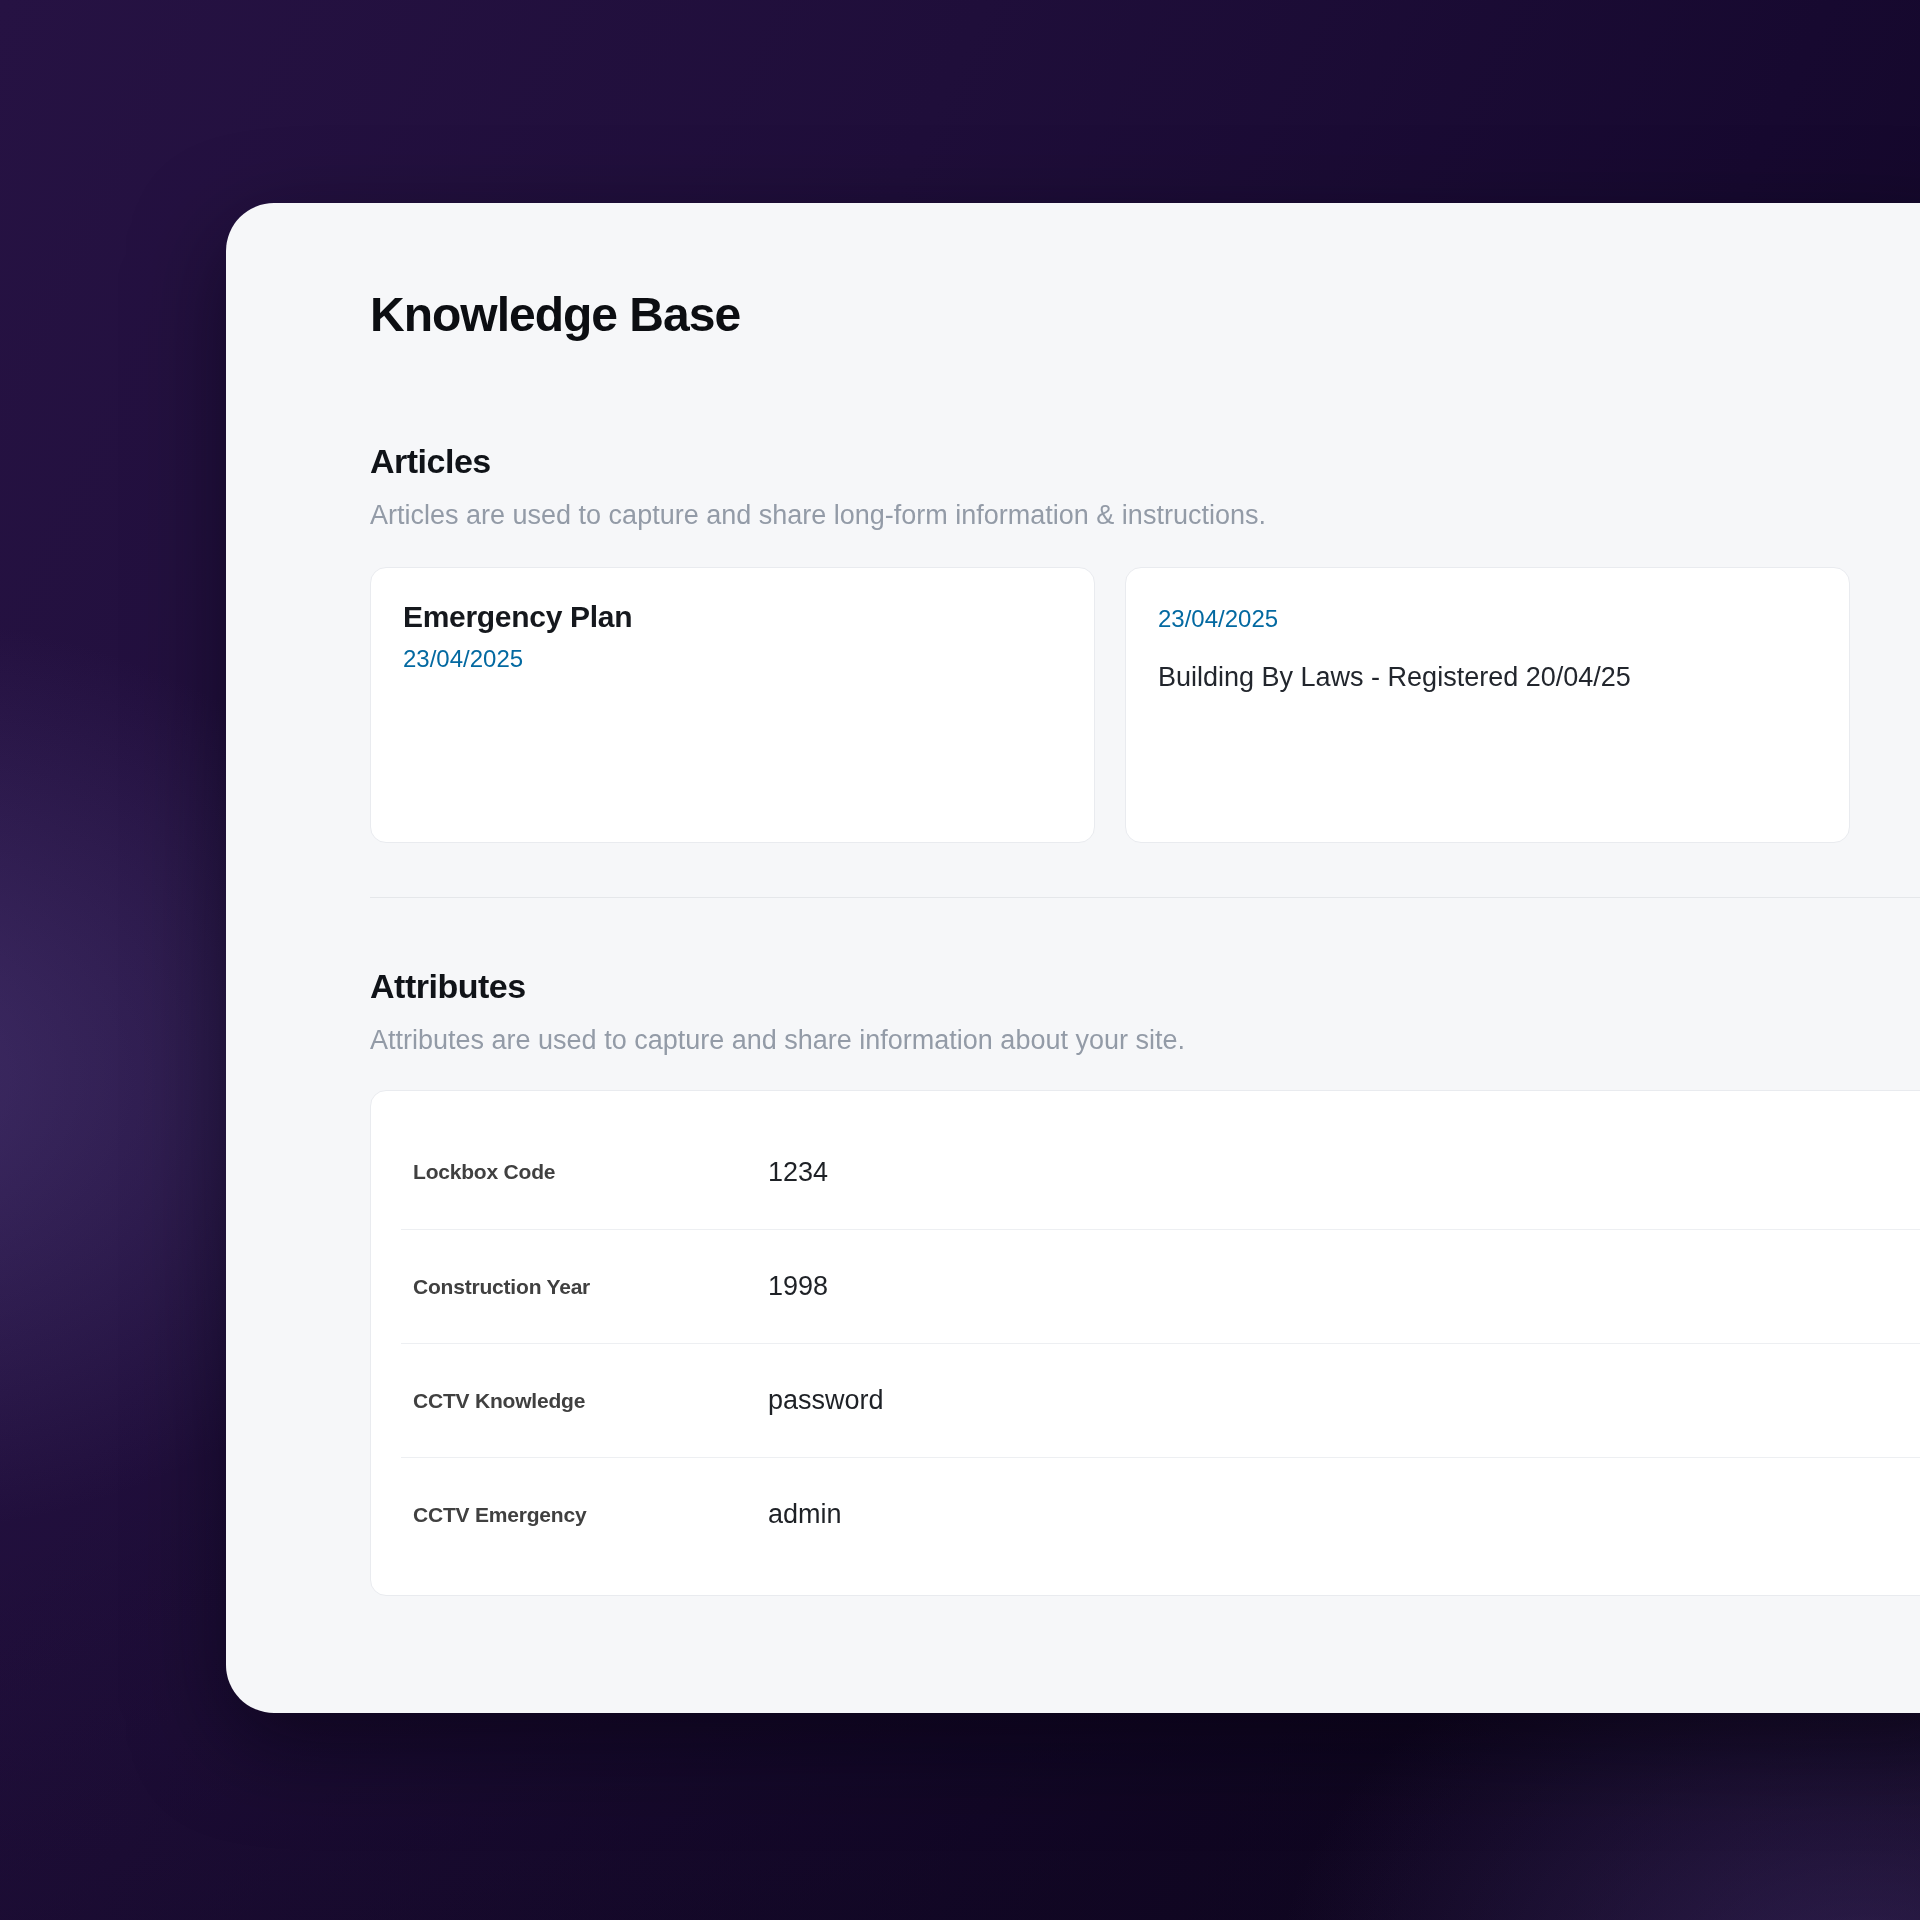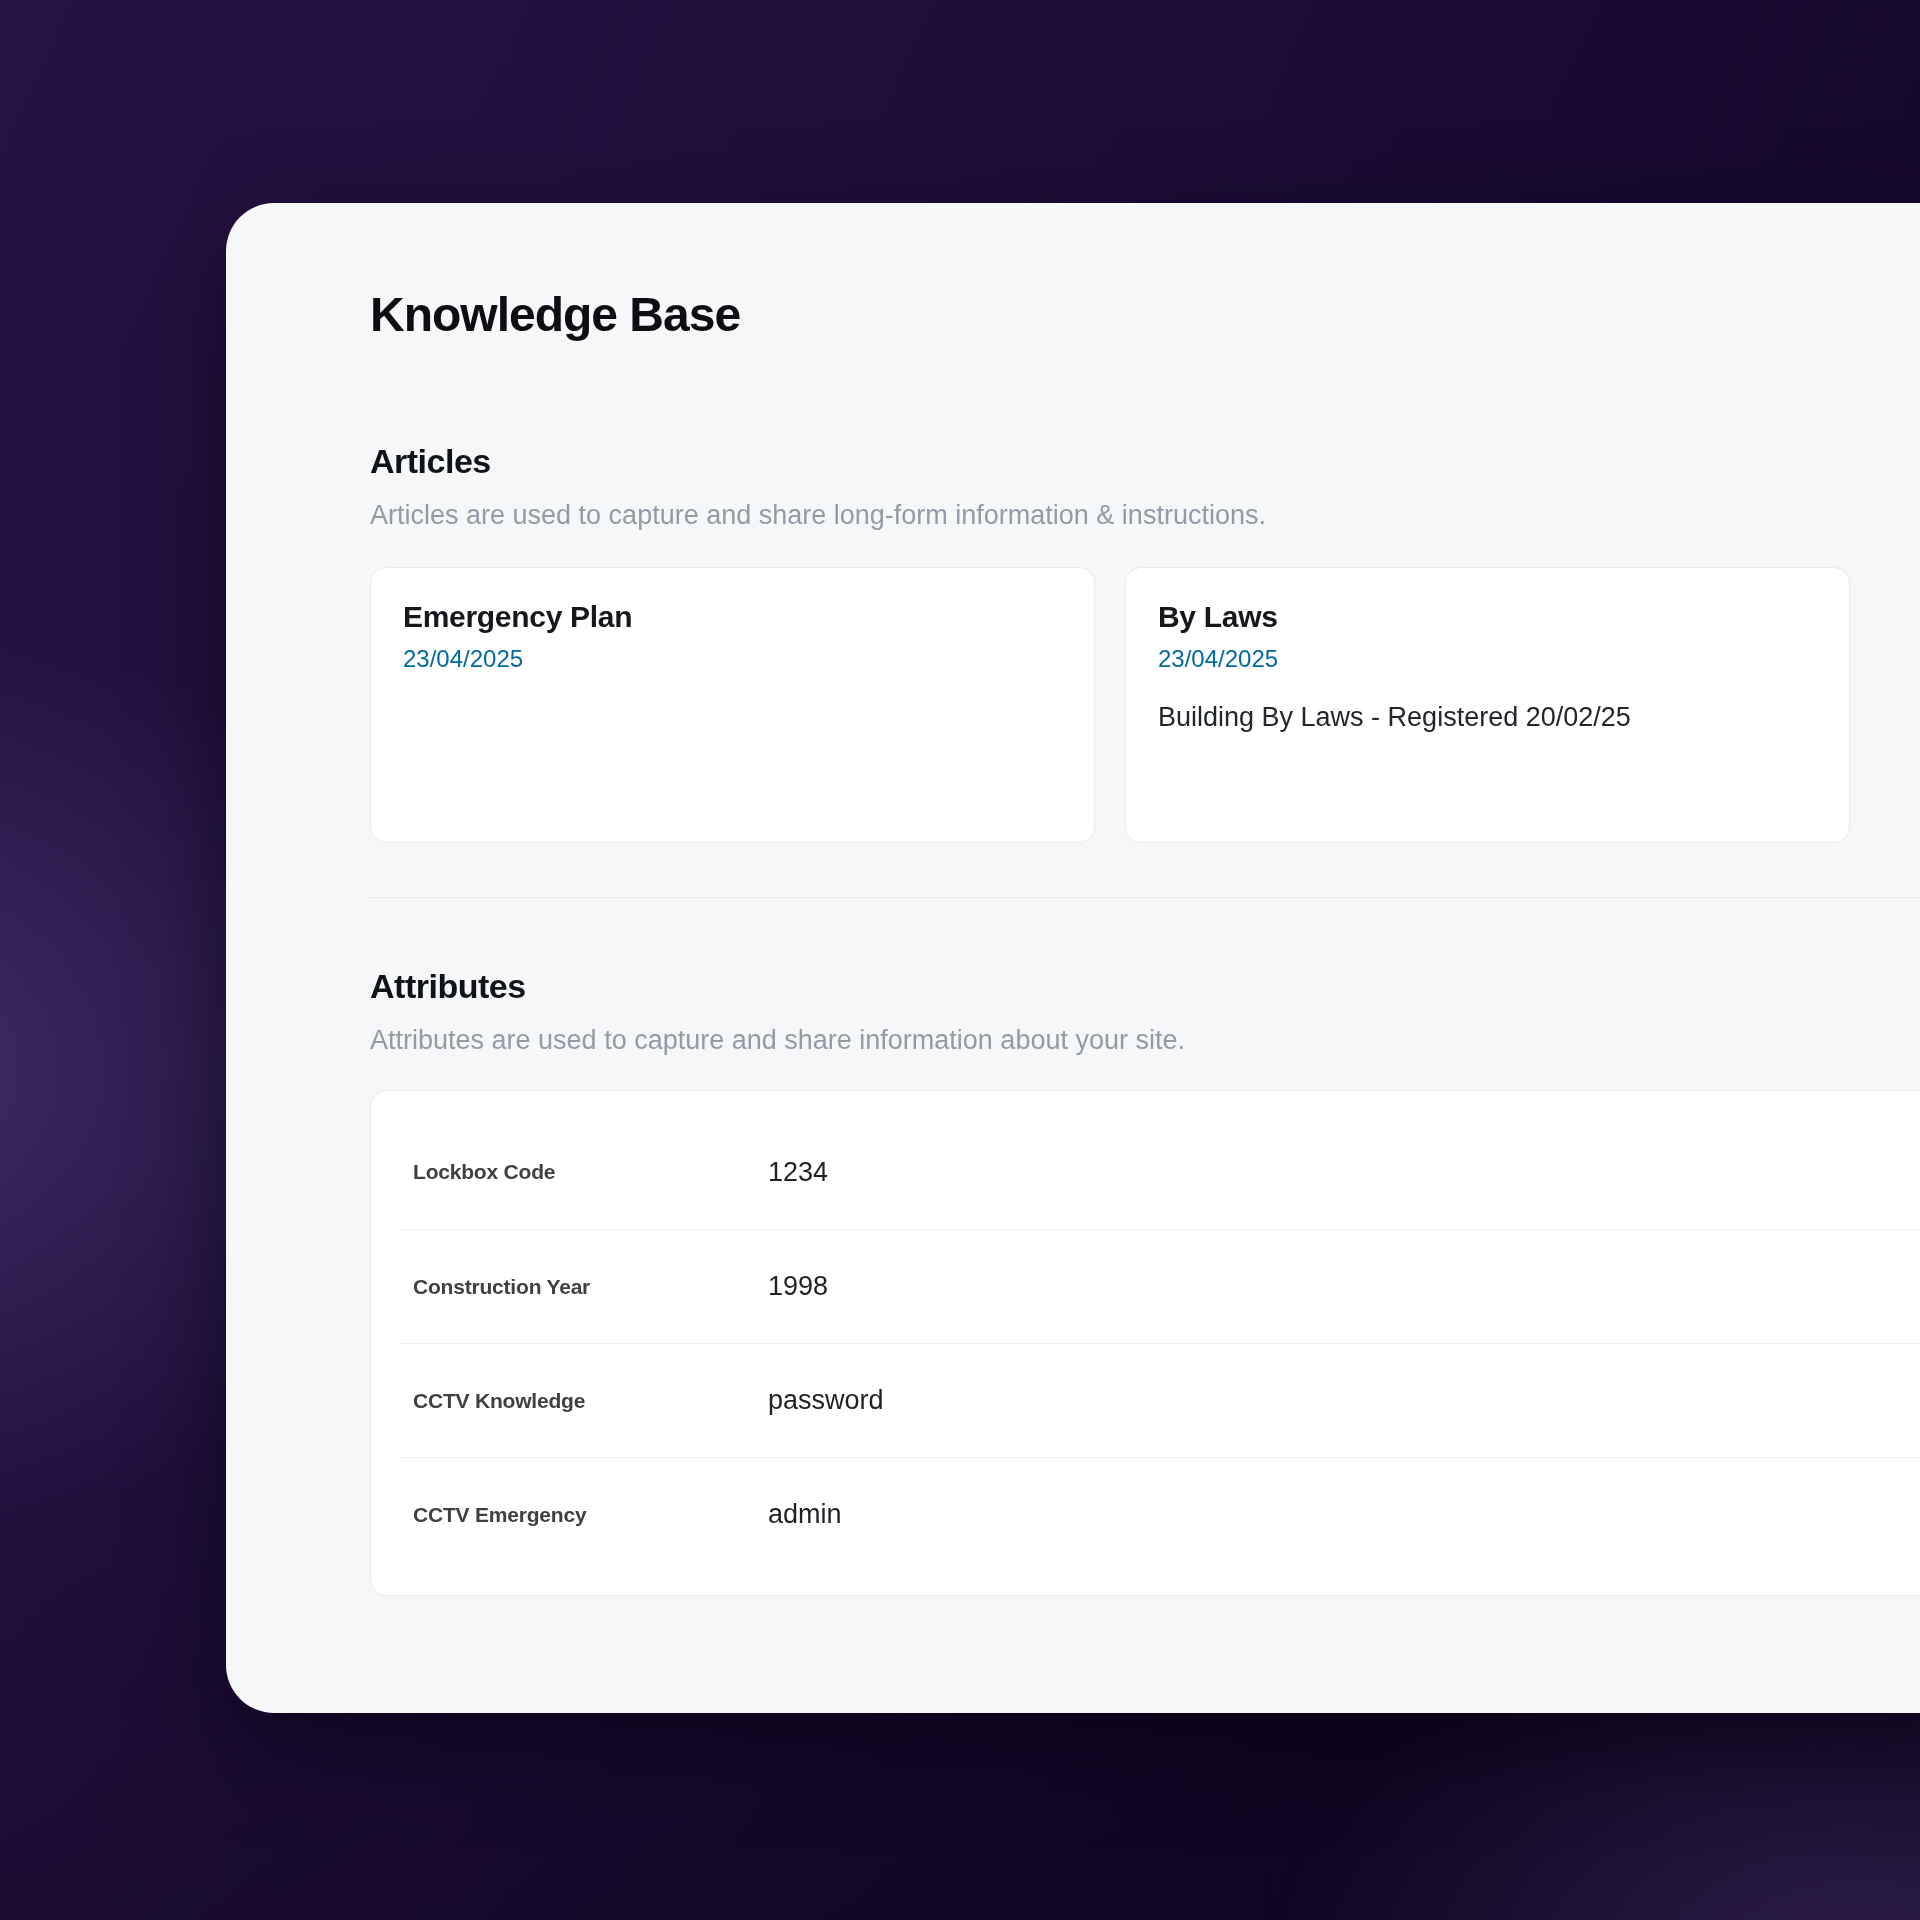--- a/index.html
+++ b/index.html
@@ -140,23 +140,22 @@
   <h2 class="section-heading heading-articles">Articles</h2>
   <div class="section-desc">Articles are used to capture and share long-form information &amp; instructions.</div>
 
   <div class="article-grid">
     <div class="article-card">
       <div class="article-title">Emergency Plan</div>
       <div class="article-date">23/04/2025</div>
 
     </div>
     <div class="article-card">
-      <div class="article-title">By Laws</div>
       <div class="article-date">23/04/2025</div>
-      <div class="article-body">Building By Laws - Registered 20/02/25</div>
+      <div class="article-body">Building By Laws - Registered 20/04/25</div>
     </div>
   </div>
 
   <div class="divider"></div>
 
   <h2 class="section-heading heading-attributes">Attributes</h2>
   <div class="section-desc">Attributes are used to capture and share information about your site.</div>
 
   <div class="attr-card">
     <div class="attr-row">

